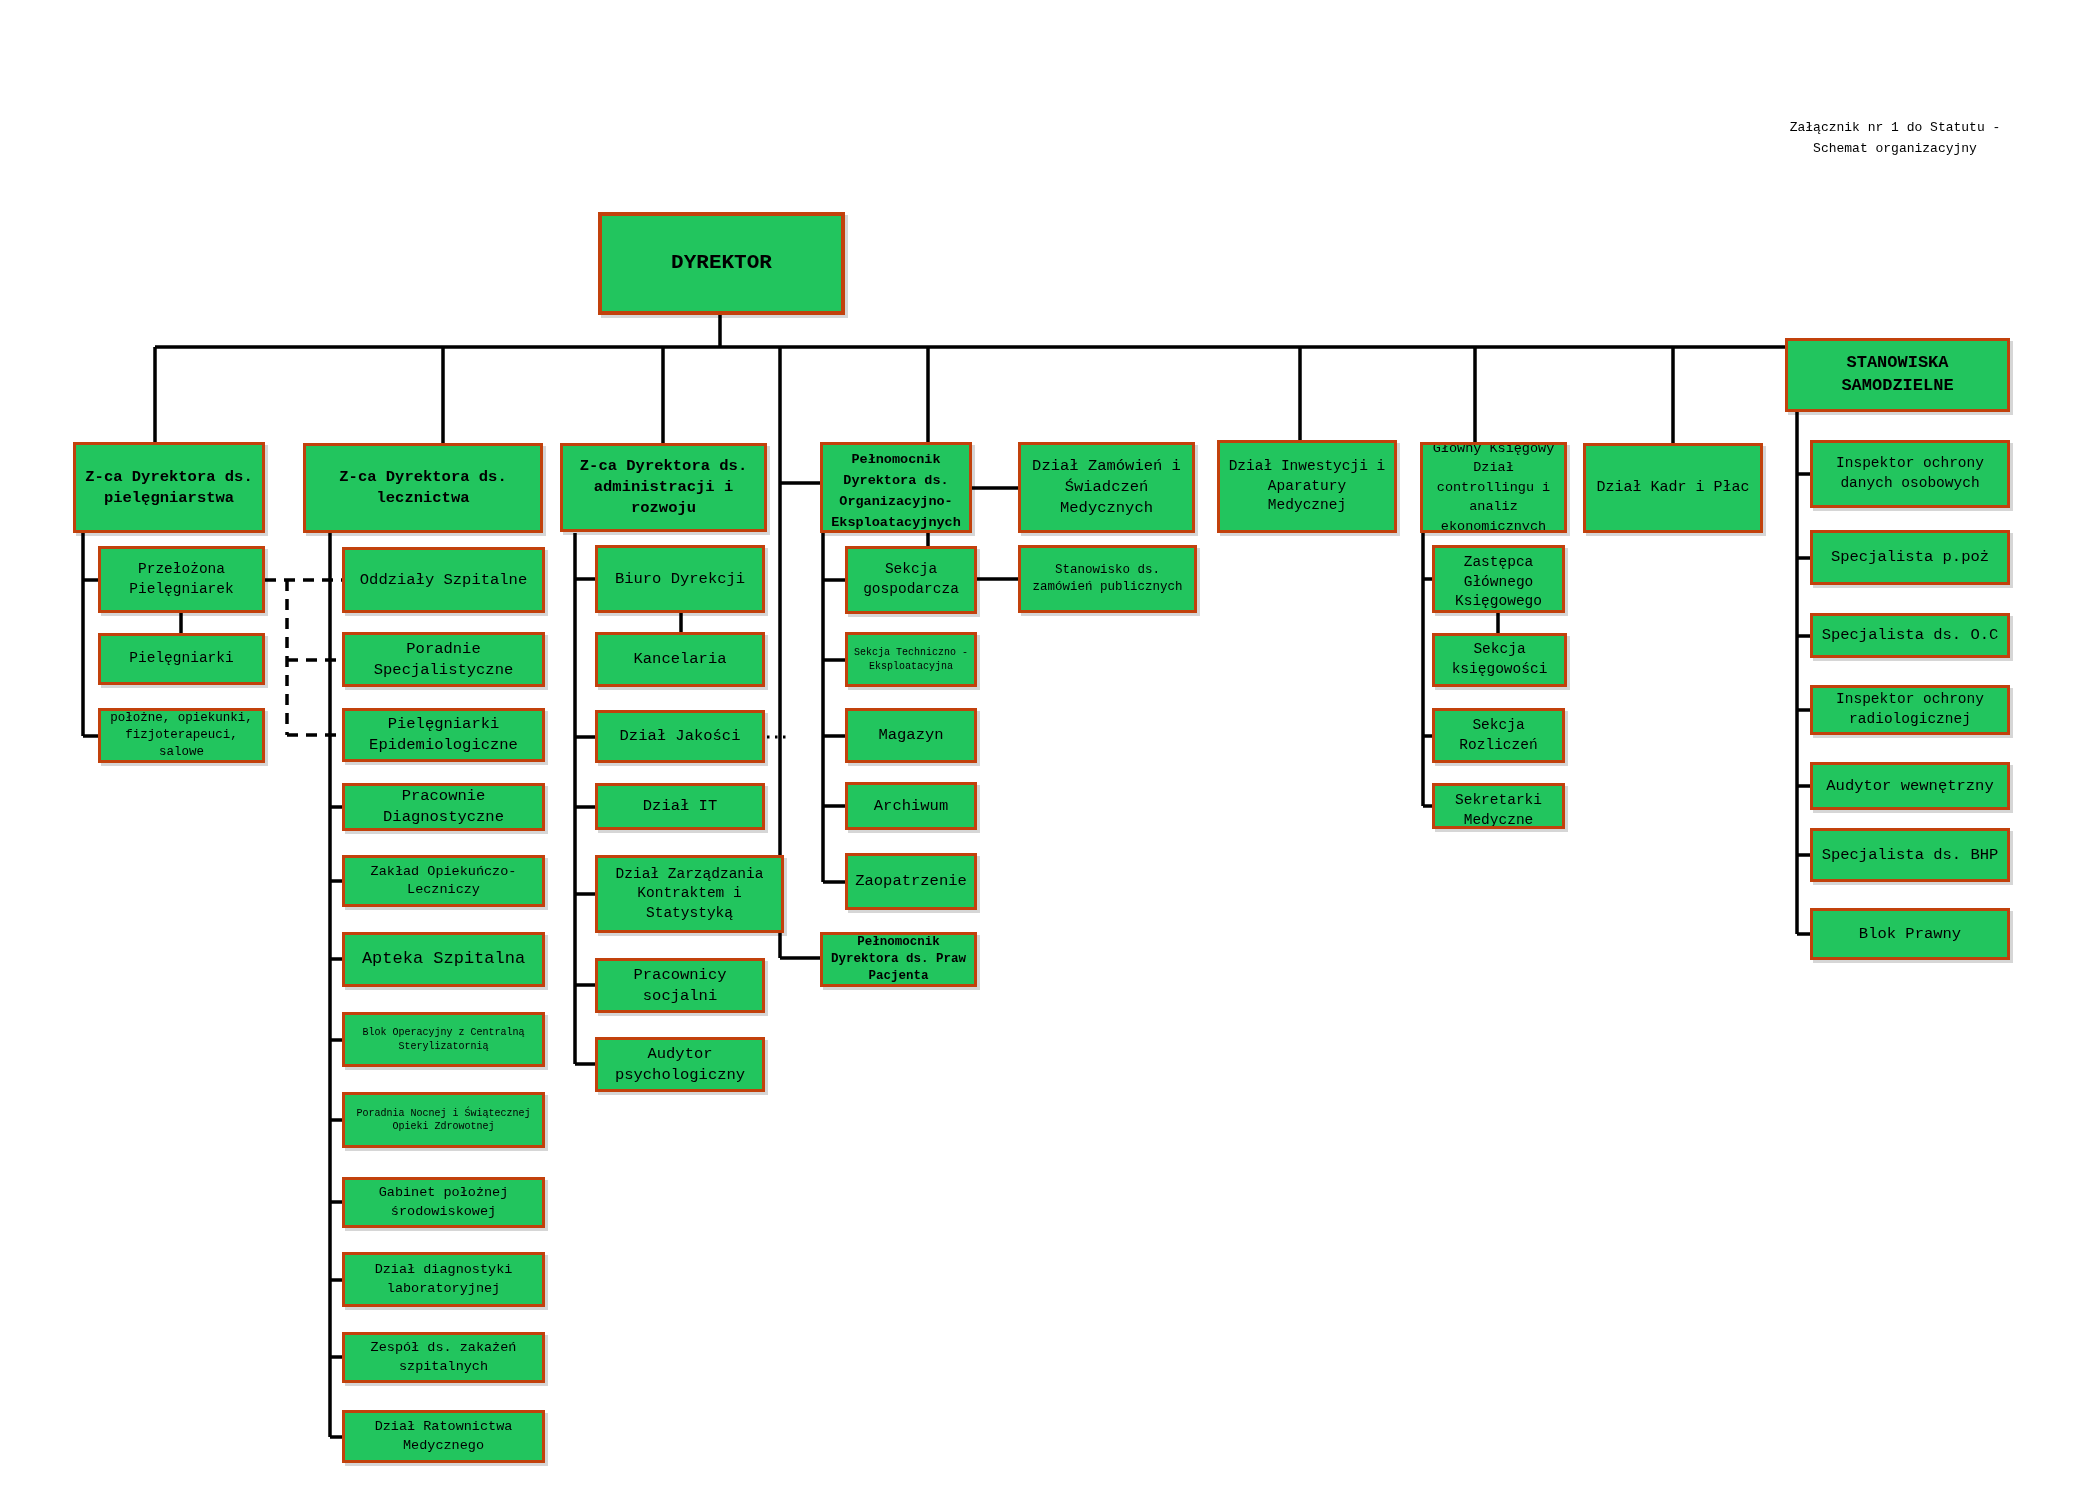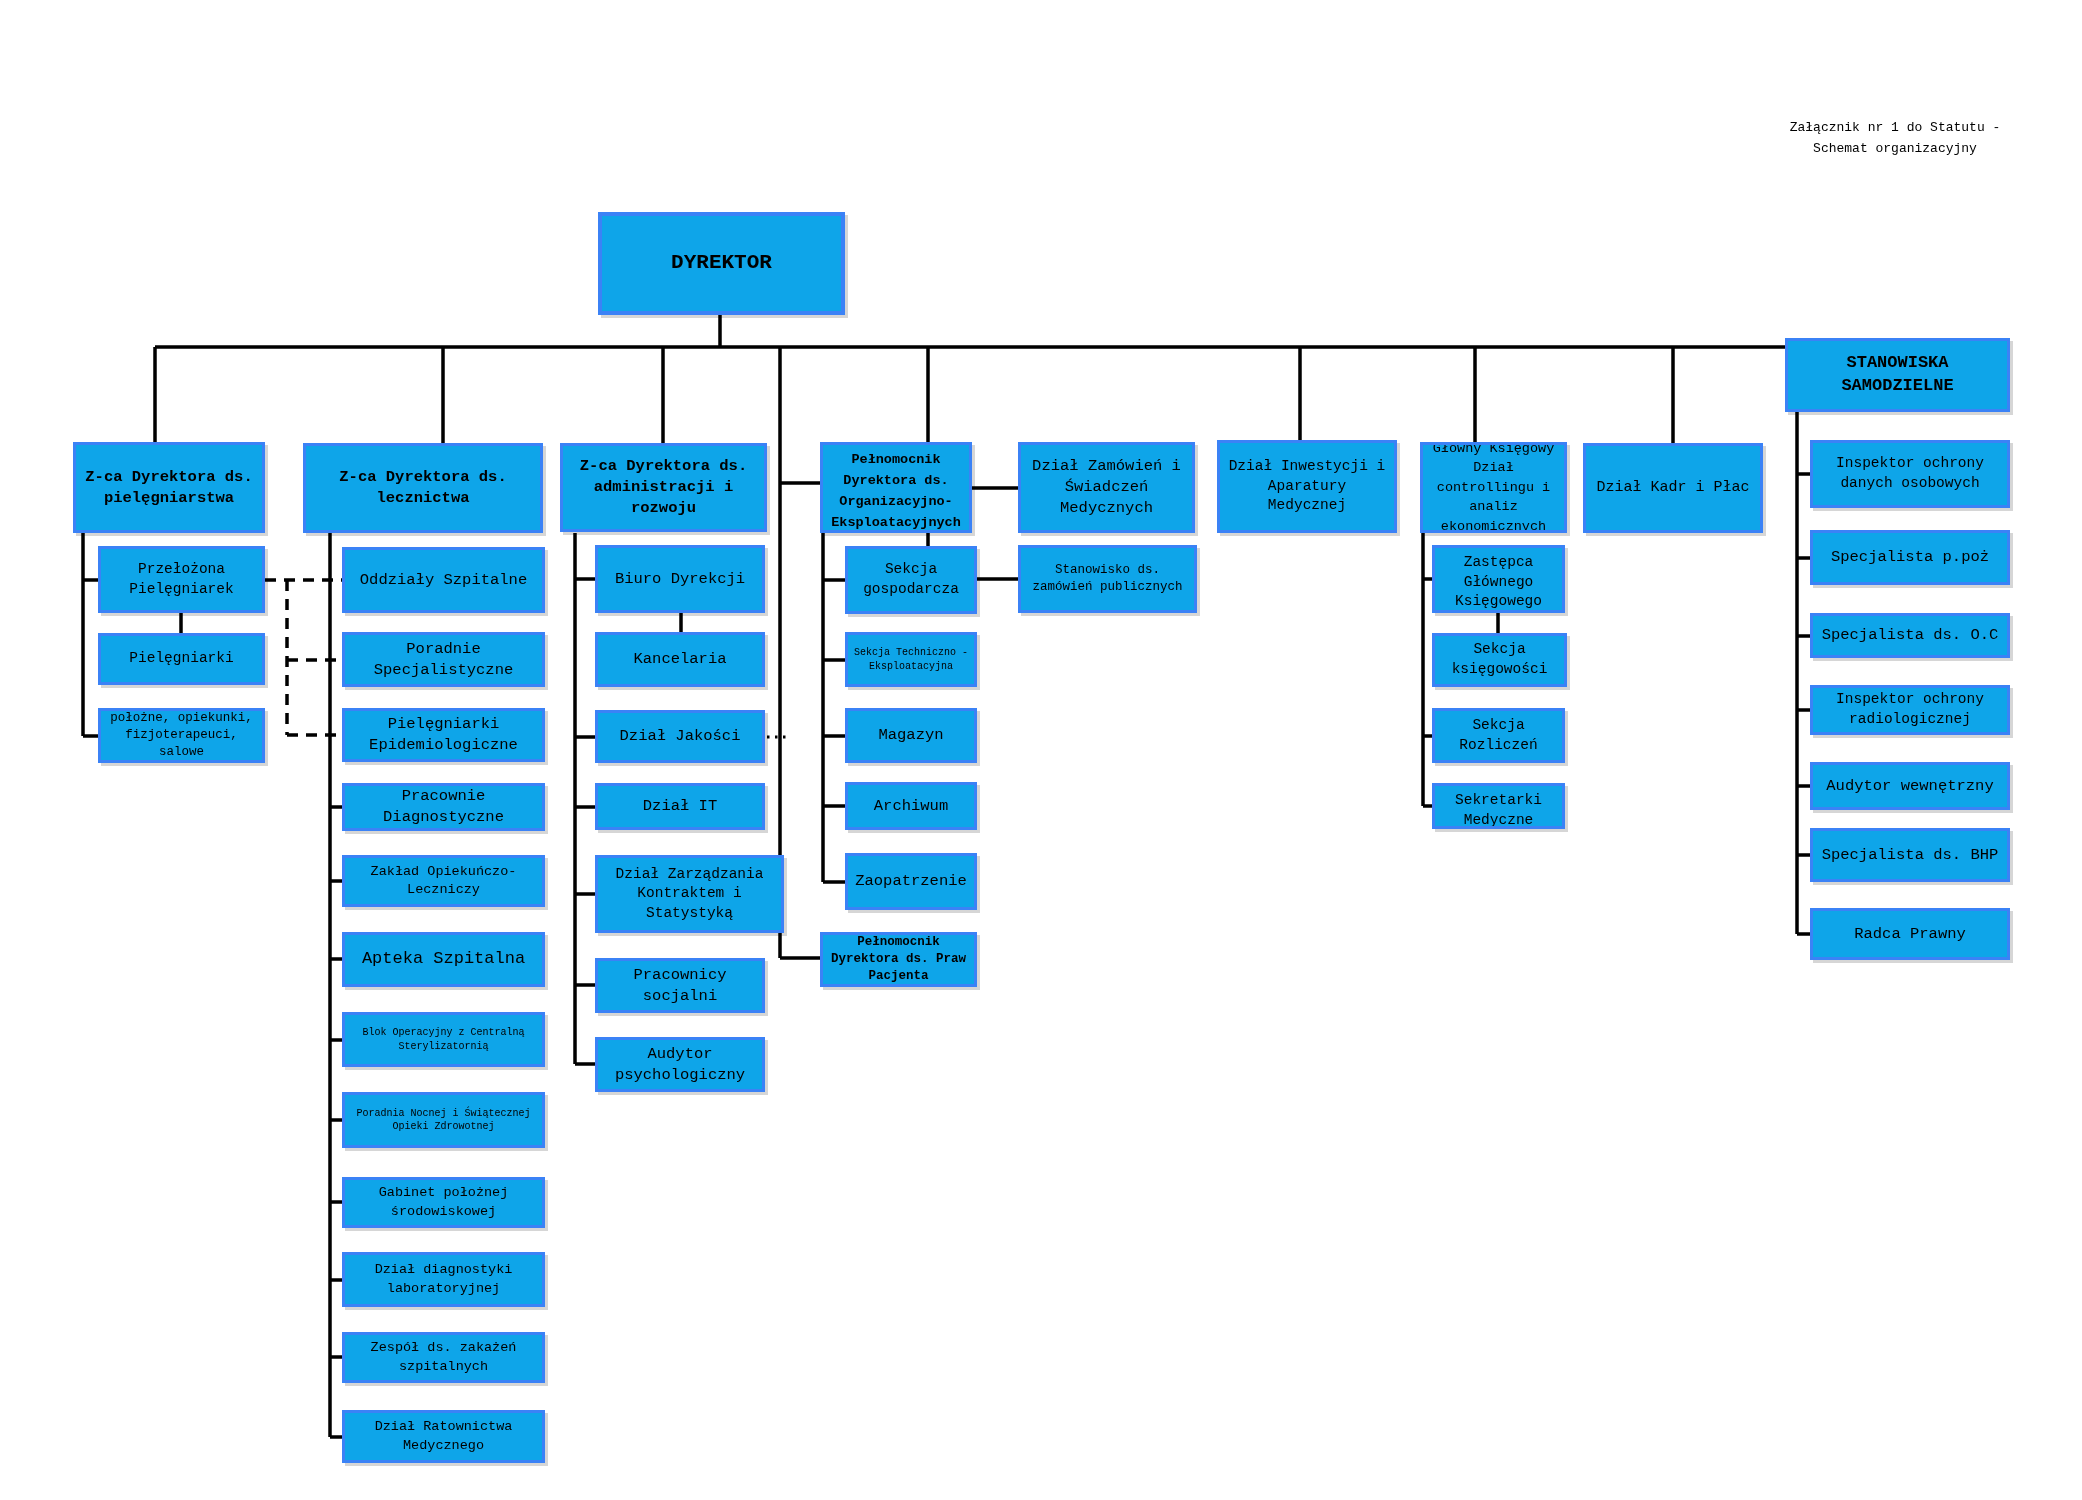--- a/index.html
+++ b/index.html
@@ -2,22 +2,22 @@
 <html><head>
 <meta charset="utf-8">
 <style>
   html,body{margin:0;padding:0;background:#fff;}
   .canvas{
     position:relative;width:2082px;height:1500px;background:#fff;
     font-family:Liberation Mono, monospace;color:#000;
   }
   svg.wires{position:absolute;left:0;top:0;width:2082px;height:1500px;}
   .box{
-    position:absolute;box-sizing:border-box;background:#0ea5e9;
-    border:3px solid #3b82f6;
+    position:absolute;box-sizing:border-box;background:#22c55e;
+    border:3px solid #c2410c;
     display:flex;align-items:center;justify-content:center;
     text-align:center;line-height:1.35;padding:18px 5px;overflow:hidden;
     box-shadow:3px 3px 0 0 rgba(0,0,0,.16);
   }
   .b{font-weight:bold;}
   .top{align-items:flex-start;padding-top:5px;}
   .f11{font-size:10px;}
   .f12{font-size:12.5px;}
   .f13{font-size:13.5px;}
   .f14{font-size:14.5px;}
@@ -110,15 +110,15 @@
   <div class="box f14" style="left:1432px;top:633px;width:135px;height:54px">Sekcja księgowości</div>
   <div class="box f14" style="left:1432px;top:708px;width:133px;height:55px">Sekcja Rozliczeń</div>
   <div class="box f14 top" style="left:1432px;top:783px;width:133px;height:46px">Sekretarki Medyczne</div>
 
   <div class="box f14" style="left:1810px;top:440px;width:200px;height:68px">Inspektor ochrony danych osobowych</div>
   <div class="box f15" style="left:1810px;top:530px;width:200px;height:55px">Specjalista p.poż</div>
   <div class="box f15" style="left:1810px;top:613px;width:200px;height:45px">Specjalista ds. O.C</div>
   <div class="box f14" style="left:1810px;top:685px;width:200px;height:50px">Inspektor ochrony radiologicznej</div>
   <div class="box f15" style="left:1810px;top:762px;width:200px;height:48px">Audytor wewnętrzny</div>
   <div class="box f15" style="left:1810px;top:828px;width:200px;height:54px">Specjalista ds. BHP</div>
-  <div class="box f15" style="left:1810px;top:908px;width:200px;height:52px">Radca Prawny</div>
+  <div class="box f15" style="left:1810px;top:908px;width:200px;height:52px">Blok Prawny</div>
 
 </div>
 
 </body></html>

